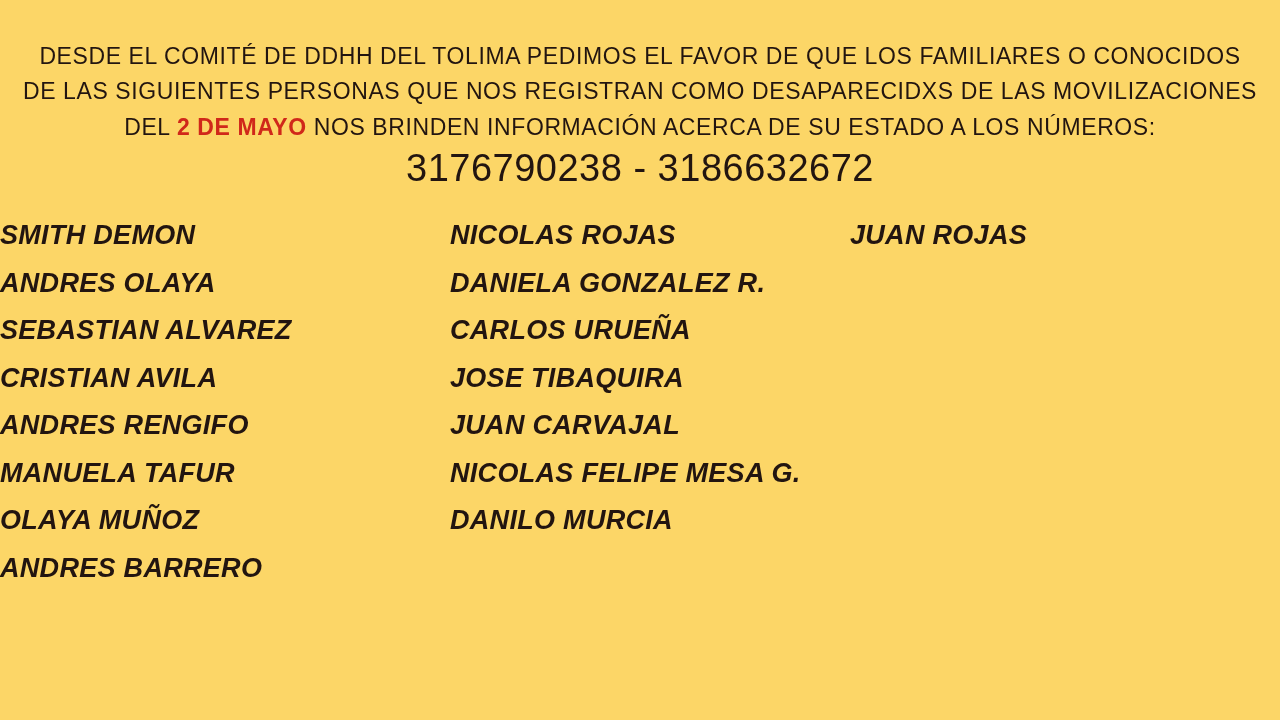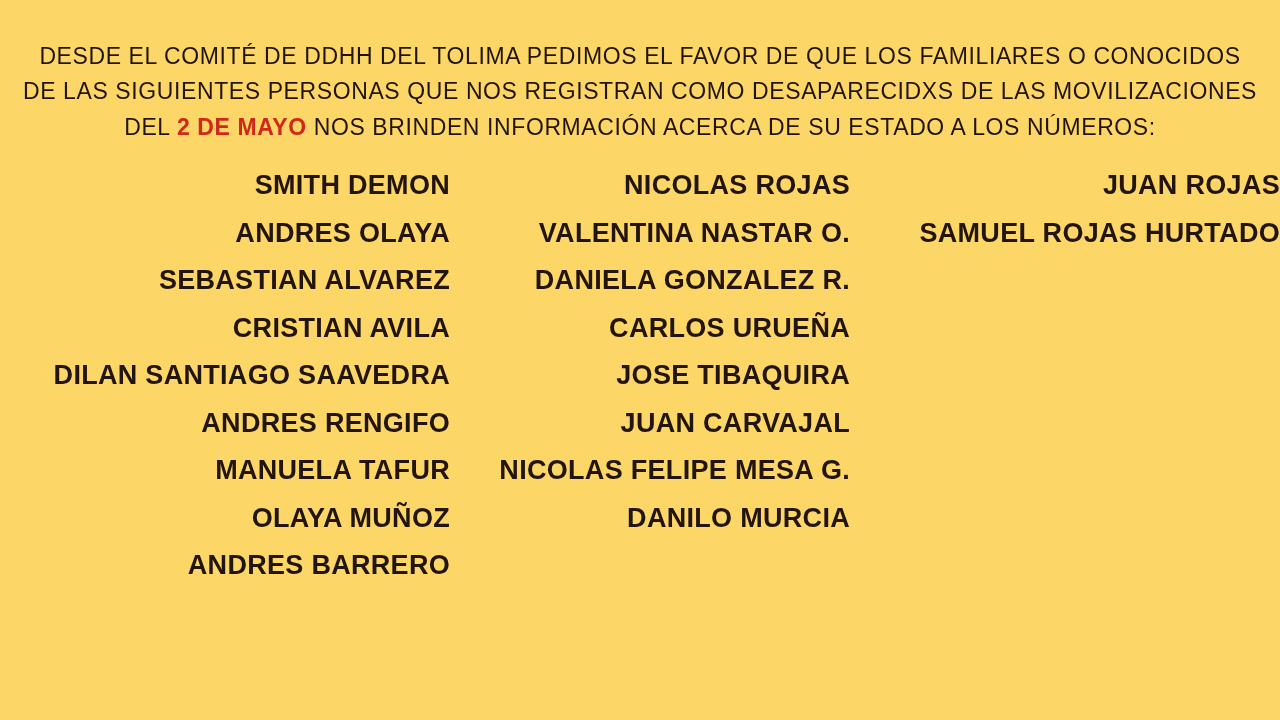--- a/index.html
+++ b/index.html
@@ -41,21 +41,22 @@
     letter-spacing: 0.5px;
     font-weight: normal;
   }
   .names-grid {
     margin-top: 22px;
     display: grid;
     grid-template-columns: 450px 400px 430px;
     width: 1280px;
   }
   .name-col {
-    text-align: right;
+    text-align: left;
+    font-style: italic;
   }
   .name {
     font-size: 27px;
     line-height: 47.5px;
     letter-spacing: 0.3px;
     font-weight: bold;
     white-space: nowrap;
   }
 </style>
 </head>
@@ -64,42 +65,40 @@
 <div class="poster">
 
   <div class="header">
     <div>DESDE EL COMITÉ DE DDHH DEL TOLIMA PEDIMOS EL FAVOR DE QUE LOS FAMILIARES O CONOCIDOS</div>
     <div>DE LAS SIGUIENTES PERSONAS QUE NOS REGISTRAN COMO DESAPARECIDXS DE LAS MOVILIZACIONES</div>
     <div>
       <span>DEL </span><span class="hl">2 DE MAYO</span><span> NOS BRINDEN INFORMACIÓN ACERCA DE SU ESTADO A LOS NÚMEROS:</span>
     </div>
   </div>
 
+  <div class="phones">3176790238 - 3186632672</div>
 
   <div class="names-grid">
     <div class="name-col">
         <div class="name">SMITH DEMON</div>
         <div class="name">ANDRES OLAYA</div>
         <div class="name">SEBASTIAN ALVAREZ</div>
         <div class="name">CRISTIAN AVILA</div>
-        <div class="name">DILAN SANTIAGO SAAVEDRA</div>
         <div class="name">ANDRES RENGIFO</div>
         <div class="name">MANUELA TAFUR</div>
         <div class="name">OLAYA MUÑOZ</div>
         <div class="name">ANDRES BARRERO</div>
       </div>
     <div class="name-col">
         <div class="name">NICOLAS ROJAS</div>
-        <div class="name">VALENTINA NASTAR O.</div>
         <div class="name">DANIELA GONZALEZ R.</div>
         <div class="name">CARLOS URUEÑA</div>
         <div class="name">JOSE TIBAQUIRA</div>
         <div class="name">JUAN CARVAJAL</div>
         <div class="name">NICOLAS FELIPE MESA G.</div>
         <div class="name">DANILO MURCIA</div>
       </div>
     <div class="name-col">
         <div class="name">JUAN ROJAS</div>
-        <div class="name">SAMUEL ROJAS HURTADO</div>
       </div>
   </div>
 
 </div>
 
 </body></html>

